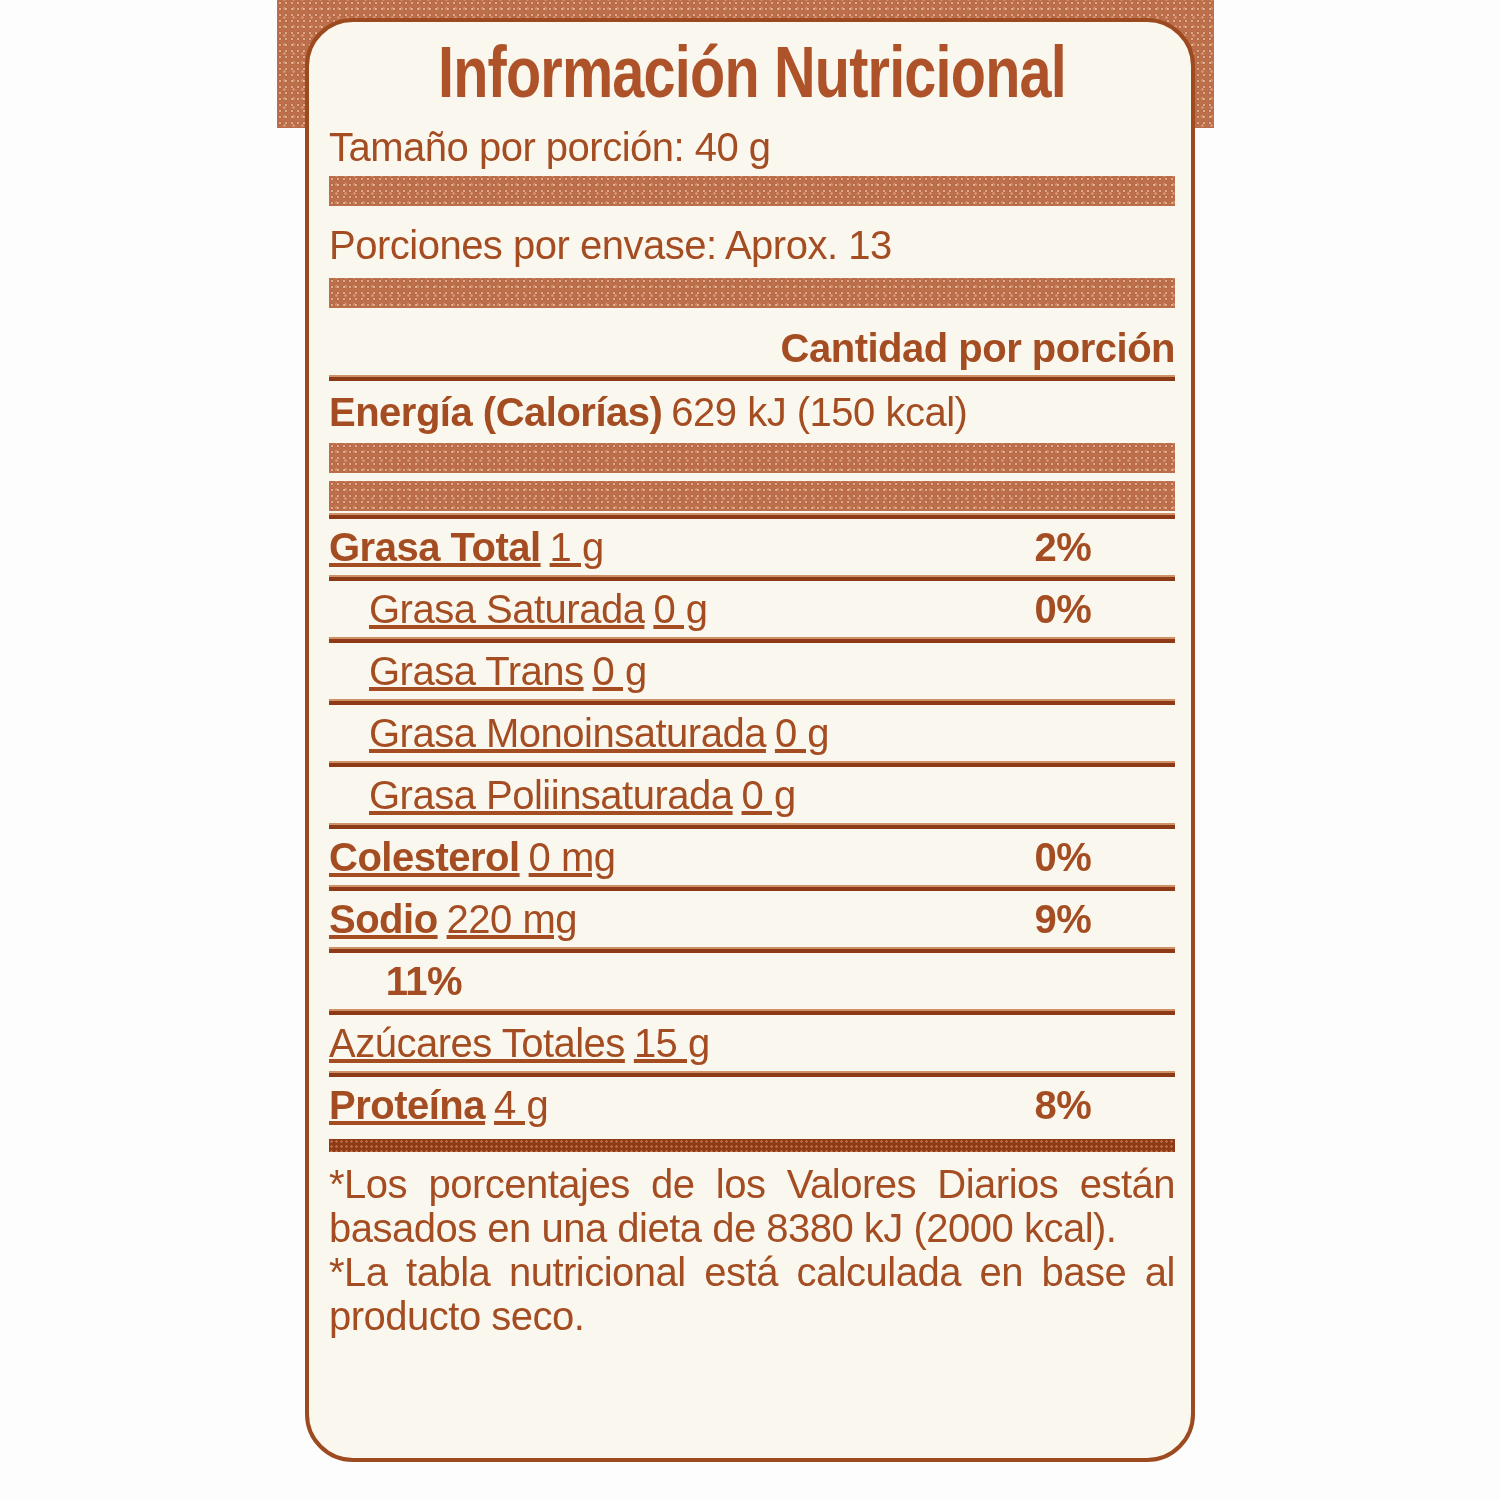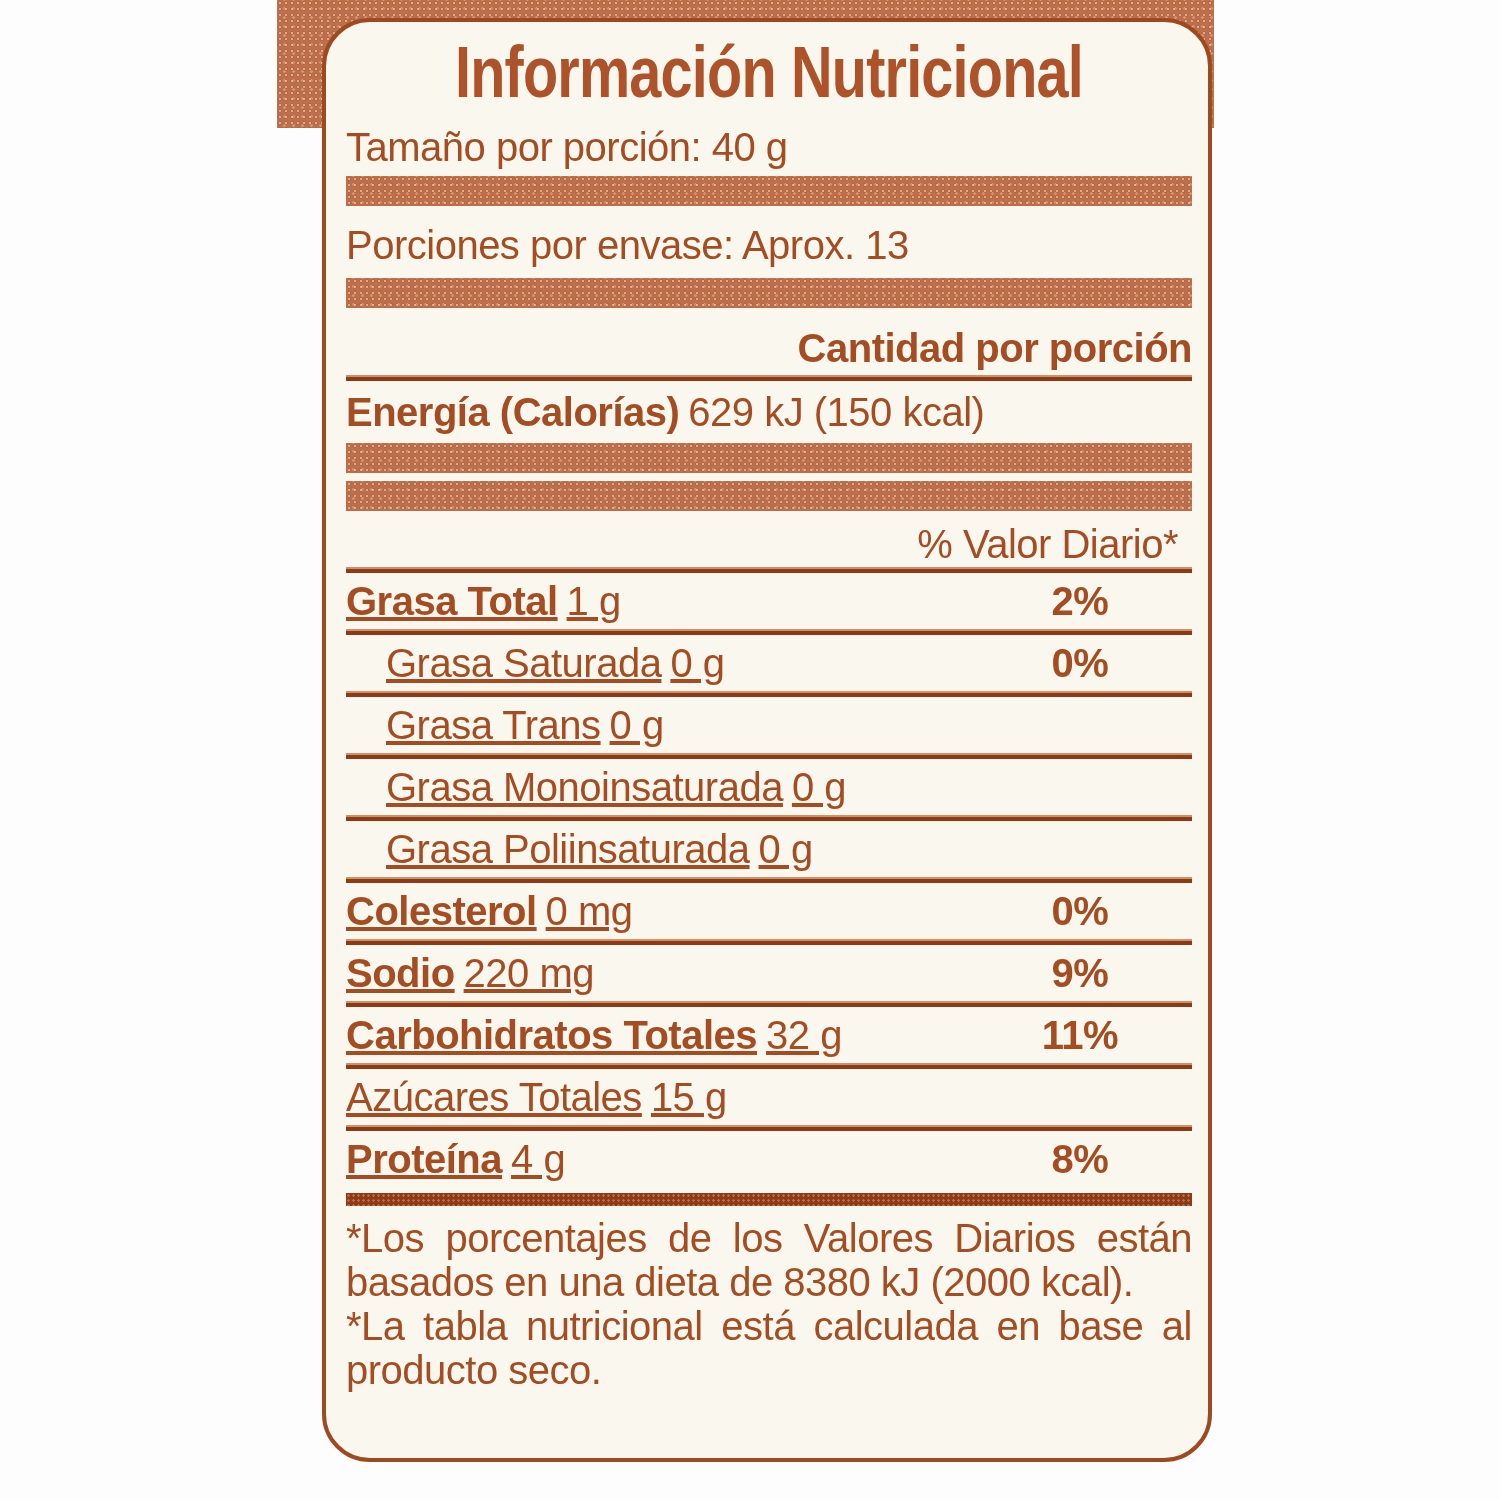--- a/index.html
+++ b/index.html
@@ -27,21 +27,21 @@
     background-image:
       radial-gradient(circle, rgba(250,222,190,.55) 1.2px, rgba(140,60,28,.18) 1.5px, transparent 2px),
       radial-gradient(circle, rgba(250,222,190,.35) 1px, transparent 1.6px);
     background-size:6px 6px, 9px 9px;
     background-position:0 0, 3px 4px;
   }
 
   .top-band{position:absolute;left:277px;top:0;width:937px;height:128px;}
 
   .label{
-    position:absolute;left:322px;top:18px;width:890px;height:1444px;
+    position:absolute;left:305px;top:18px;width:890px;height:1444px;
     border:4px solid var(--border);
     border-radius:48px;
     background:var(--cream);
     padding:0 16px 0 20px;
     overflow:hidden;
   }
 
   .title{
     margin-top:12px;
     text-align:center;
@@ -133,21 +133,20 @@
 
     <div class="row mt8">
       <span class="b">Energía (Calorías)</span><span class="amt">629 kJ (150 kcal)</span>
     </div>
 
     <div class="bar bar-c ht"></div>
 
 
     <div class="bar bar-d ht"></div>
 
-    <div class="dv-header">% Valor Diario*</div>
 
     <div class="sep sep-under-dv"></div>
 
     <div class="nrow">
       <div class="nlabel"><span class="b">Grasa Total</span><span class="amt">1 g</span></div>
       <div class="ndv">2%</div>
     </div>
 
     <div class="sep"></div>
 
@@ -187,21 +186,20 @@
     <div class="sep"></div>
 
     <div class="nrow">
       <div class="nlabel"><span class="b">Sodio</span><span class="amt">220 mg</span></div>
       <div class="ndv">9%</div>
     </div>
 
     <div class="sep"></div>
 
     <div class="nrow">
-      <div class="nlabel"><span class="b">Carbohidratos Totales</span><span class="amt">32 g</span></div>
       <div class="ndv">11%</div>
     </div>
 
     <div class="sep"></div>
 
     <div class="nrow">
       <div class="nlabel"><span>Azúcares Totales</span><span class="amt">15 g</span></div>
       <div class="ndv"></div>
     </div>
 

